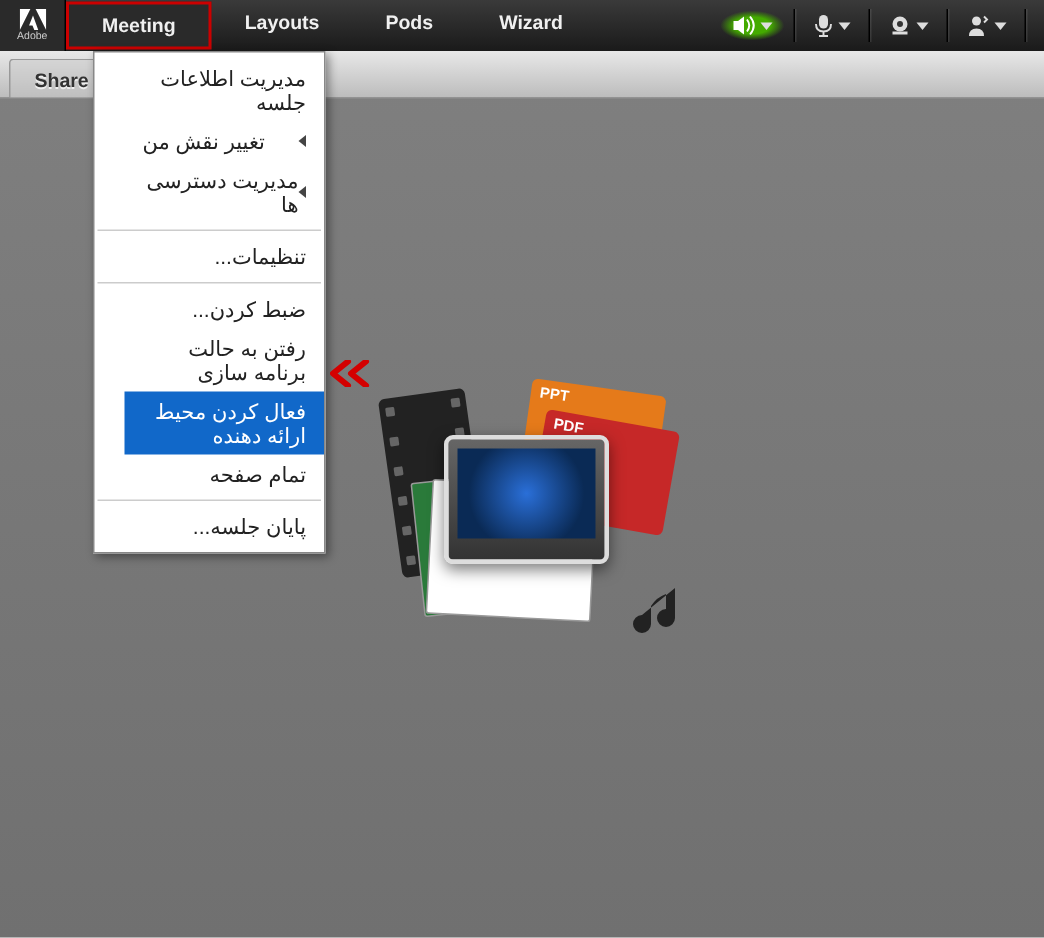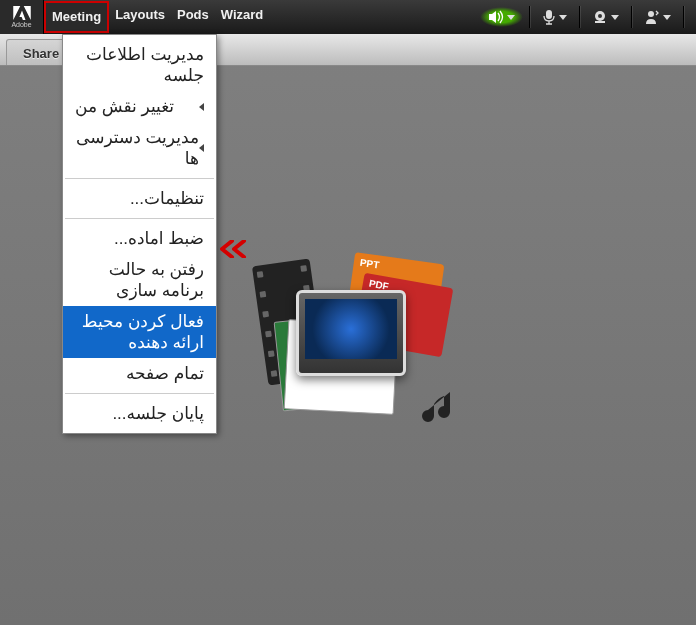--- a/index.html
+++ b/index.html
@@ -39,21 +39,21 @@
   font-size: 7px;
   color: #ccc;
   margin-top: 1px;
 }
 .menu-items {
   display: flex;
   align-items: center;
   height: 100%;
 }
 .menu-item {
-  padding: 0 6px;
+  padding: 0 22px;
   height: 32px;
   line-height: 28px;
   cursor: pointer;
   color: #f0f0f0;
   font-weight: bold;
 }
 .menu-item.active {
   border: 2px solid #c00;
   background: #2a2a2a;
 }
@@ -109,28 +109,29 @@
   top: 34px;
   width: 155px;
   background: #fff;
   border: 1px solid #888;
   box-shadow: 2px 2px 6px rgba(0,0,0,0.4);
   z-index: 200;
   padding: 4px 0;
 }
 .dd-item {
   padding: 5px 12px;
-  font-size: 17px;
+  font-size: 14px;
   color: #222;
   text-align: right;
   direction: rtl;
   cursor: pointer;
   display: flex;
   justify-content: space-between;
   align-items: center;
+  margin-left: 20px;
 }
 .dd-item.has-sub::before {
   content: "";
   width: 0; height: 0;
   border-top: 4px solid transparent;
   border-bottom: 4px solid transparent;
   border-right: 5px solid #444;
 }
 .dd-item.selected {
   background: #1168c9;
@@ -318,21 +319,21 @@
     </div>
   <div class="dd-item has-sub">
       <span>مدیریت دسترسی ها</span>
     </div>
   <div class="dd-sep"></div>
   <div class="dd-item">
       <span>تنظیمات...</span>
     </div>
   <div class="dd-sep"></div>
   <div class="dd-item">
-      <span>ضبط اماده...</span>
+      <span>ضبط کردن...</span>
     </div>
   <div class="dd-item">
       <span>رفتن به حالت برنامه سازی</span>
     </div>
   <div class="dd-item selected">
       <span>فعال کردن محیط ارائه دهنده</span>
     </div>
   <div class="dd-item">
       <span>تمام صفحه</span>
     </div>

